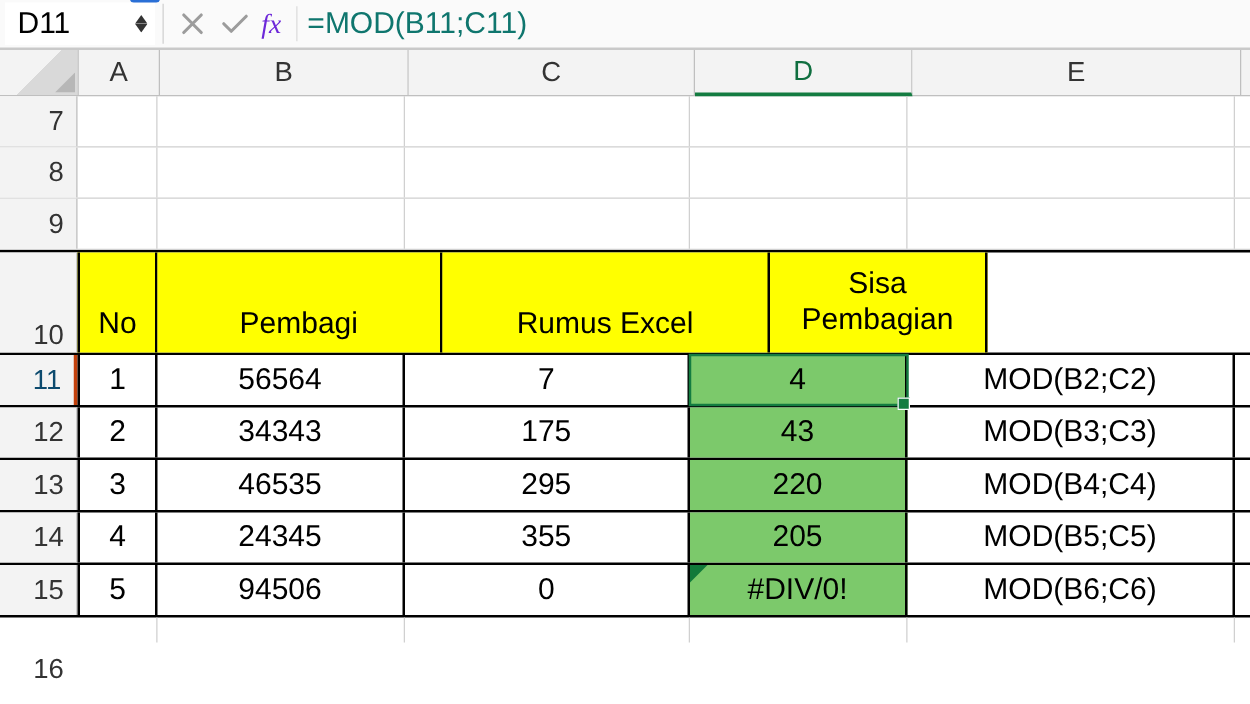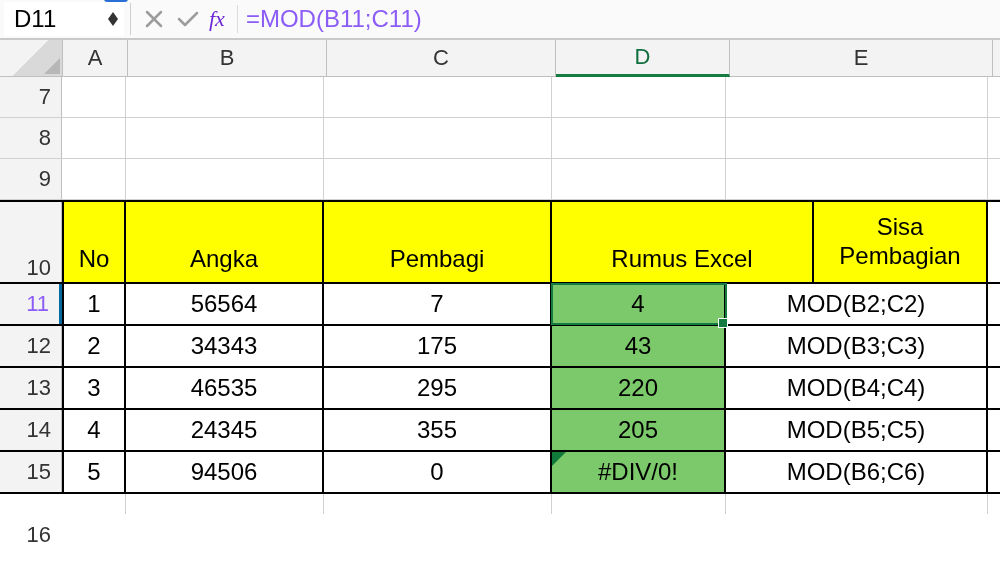--- a/index.html
+++ b/index.html
@@ -65,21 +65,21 @@
   }
   .fb-thin-sep {
     width: 1px;
     height: 28px;
     background: #dcdcdc;
     margin: 0 8px;
   }
   .formula-input {
     flex: 1;
     font-size: 24px;
-    color: #8b5cf6;
+    color: #0f766e;
   }
   .blue-spot {
     position: absolute;
     top: -4px;
     left: 104px;
     width: 24px;
     height: 6px;
     background: #2a6fd6;
     border-radius: 3px;
   }
@@ -129,21 +129,21 @@
     border-right: 1px solid #bfbfbf;
     background: #f3f3f3;
     display: flex;
     align-items: center;
     justify-content: flex-end;
     padding-right: 10px;
     box-sizing: border-box;
     font-size: 22px;
     color: #333;
   }
-  .row-header.sel { color:#8b5cf6; border-right:3px solid #0369a1; }
+  .row-header.sel { color:#0c4a6e; border-right:3px solid #c2410c; }
   .cell {
     border-right: 1px solid #d0d0d0;
     display: flex;
     align-items: center;
     justify-content: center;
     font-size: 24px;
     box-sizing: border-box;
     position: relative;
   }
 
@@ -264,21 +264,20 @@
       <div class="cell col-A"></div>
       <div class="cell col-B"></div>
       <div class="cell col-C"></div>
       <div class="cell col-D"></div>
       <div class="cell col-E"></div>
     </div>
 
     <div class="row h80 tbl-row tbl-top">
       <div class="row-header" style="align-items:flex-end;padding-bottom:1px;">10</div>
       <div class="cell col-A hdr-cell single tbl-left">No</div>
-      <div class="cell col-B hdr-cell single">Angka</div>
       <div class="cell col-C hdr-cell single">Pembagi</div>
       <div class="cell col-E hdr-cell single">Rumus Excel</div>
       <div class="cell col-D hdr-cell multi">
         <span>Sisa</span>
         <span>Pembagian</span>
       </div>
     </div>
 
     <div class="row tbl-row">
       <div class="row-header sel">11</div>

